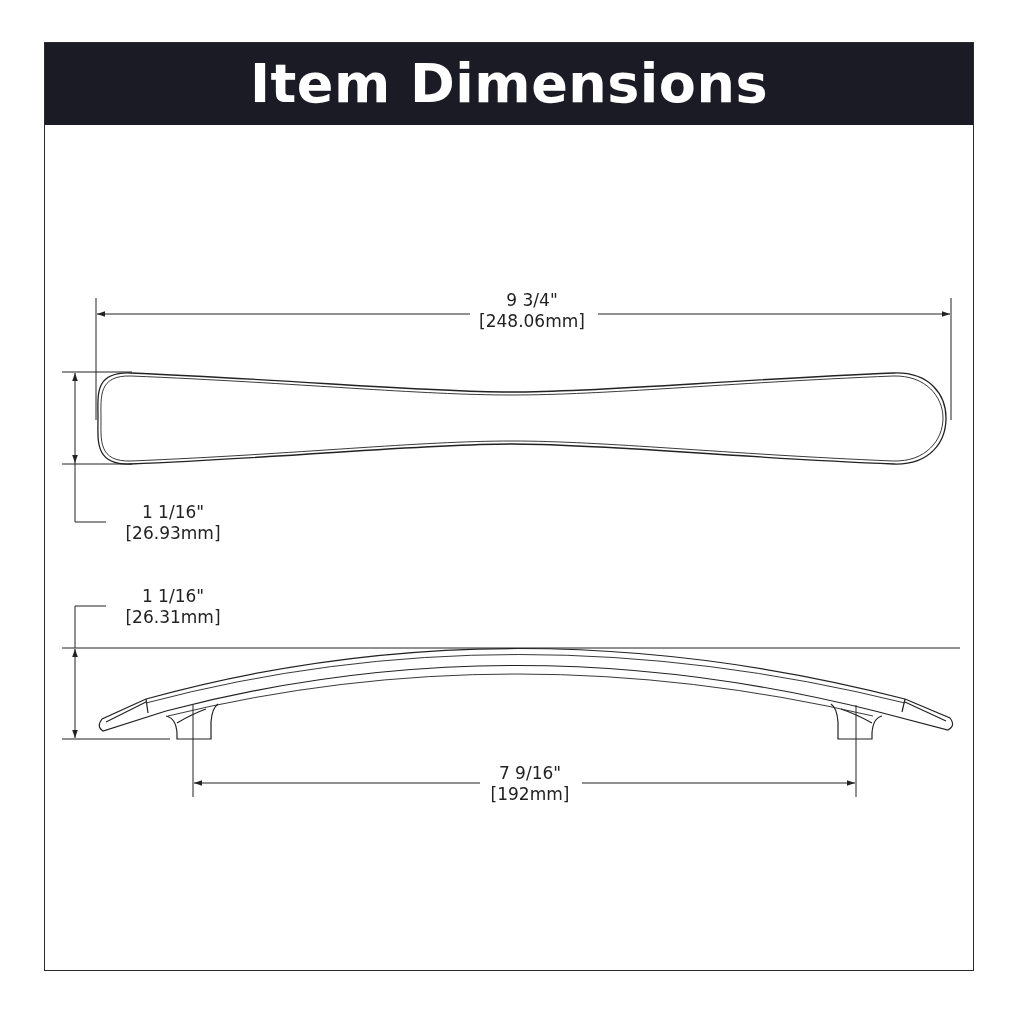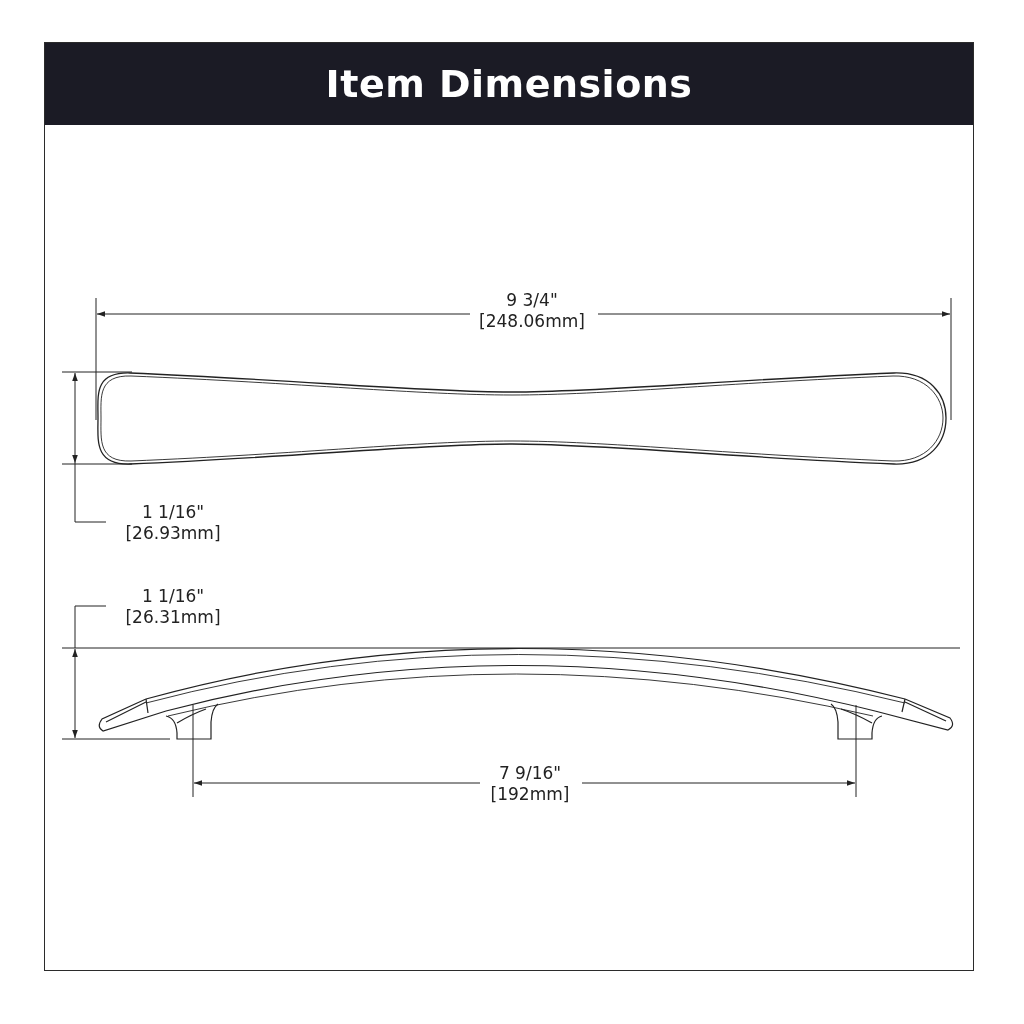--- a/index.html
+++ b/index.html
@@ -1,19 +1,19 @@
 <!DOCTYPE html>
 <html><head>
   <meta charset="utf-8">
   <style>
     html, body { margin: 0; padding: 0; background: #ffffff; }
     body { width: 1024px; height: 1024px; position: relative; overflow: hidden; font-family: "DejaVu Sans", sans-serif; }
     .frame { position: absolute; left: 44px; top: 42px; width: 930px; height: 929px; border: 1.5px solid #2b2b2b; box-sizing: border-box; background: #fff; }
     .header { position: absolute; left: 0; top: 0; width: 100%; height: 82px; background: #1b1b25; display: flex; align-items: center; justify-content: center; }
-    .header-title { color: #ffffff; font-family: "DejaVu Sans", sans-serif; font-weight: bold; font-size: 38px; letter-spacing: 0.5px; line-height: 1; }
+    .header-title { color: #ffffff; font-family: "DejaVu Sans", sans-serif; font-weight: bold; font-size: 54px; letter-spacing: 0.5px; line-height: 1; }
     svg.drawing { position: absolute; left: 0; top: 0; width: 1024px; height: 1024px; }
     .dim-label { position: absolute; font-family: "DejaVu Sans", sans-serif; font-size: 17px; color: #222; text-align: center; line-height: 21px; white-space: nowrap; }
     .dim-label span { display: block; }
   </style>
 </head>
 <body>
 
 <div class="frame">
   <div class="header">
     <div class="header-title">Item Dimensions</div>

